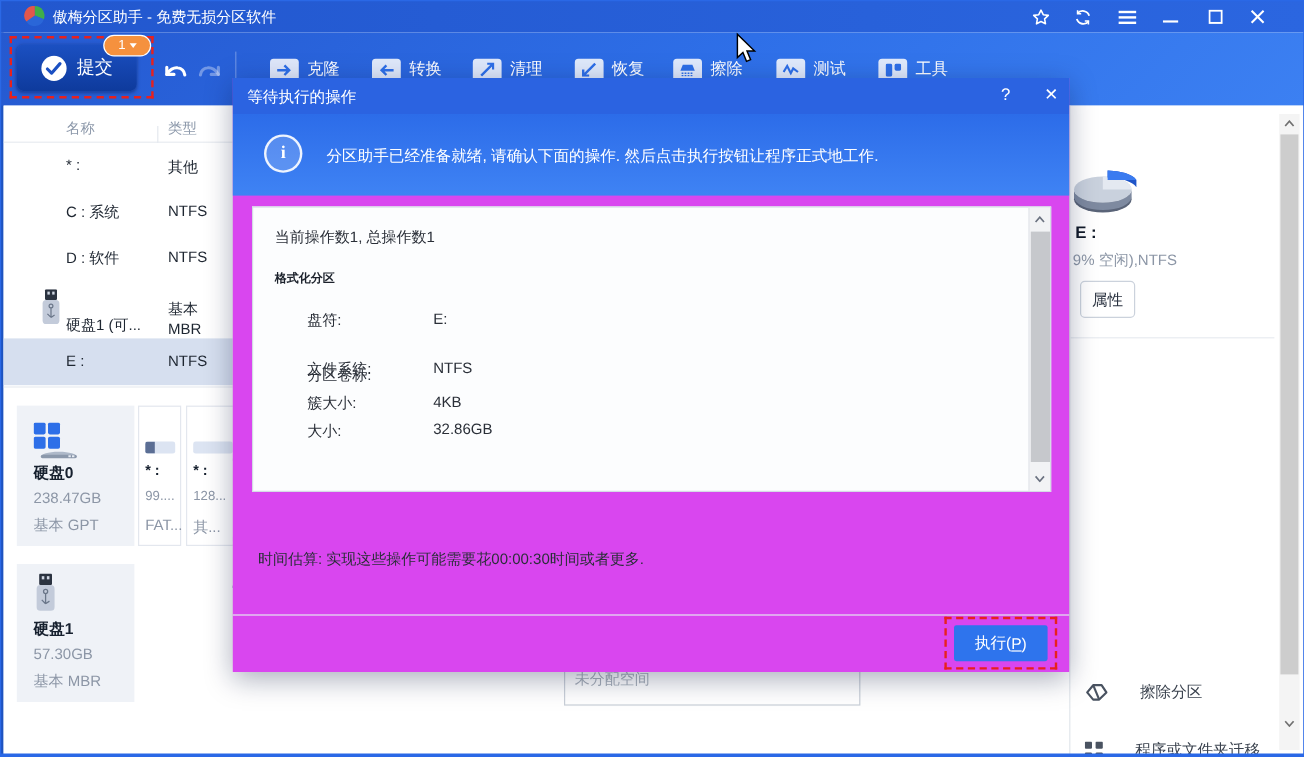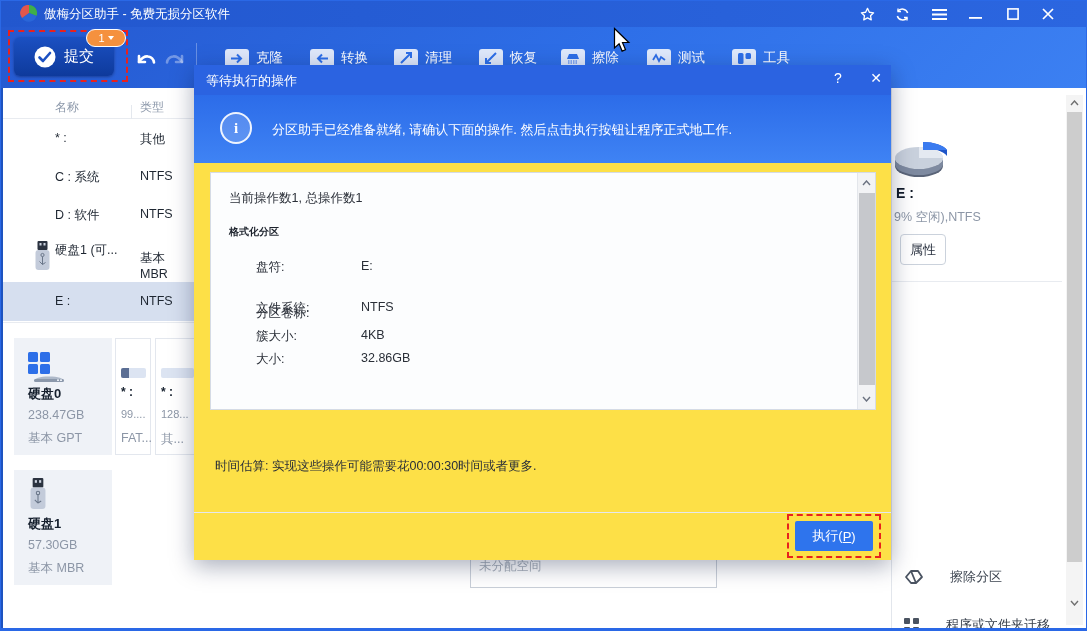--- a/index.html
+++ b/index.html
@@ -76,21 +76,21 @@
   #rp-einfo { position:absolute; left:2px; top:121px; font-size:12.5px; color:#8c96a6; }
   #rp-props { position:absolute; left:8px; top:146px; width:46px; height:31px; background:#fff; border:1px solid #cbd2dc; border-radius:4px; font-size:13px; color:#2a3240; display:flex; align-items:center; justify-content:center; }
   #rp-sep { position:absolute; left:0px; top:193px; width:170px; height:1px; background:#e8ebf0; }
   .rp-item { position:absolute; left:12px; display:flex; align-items:center; gap:26px; font-size:13px; color:#3a424e; }
 
   #rp-scroll { position:absolute; right:4px; top:7px; width:17px; height:530px; background:#f4f4f4; }
   #rp-scroll .thumb { position:absolute; left:1px; top:17px; width:15px; height:450px; background:#cdcdcd; }
   .scroll-arrow { position:absolute; left:0; width:17px; height:16px; display:flex; align-items:center; justify-content:center; }
 
   
-  #dialog { left:194px; top:65px; width:697px; height:495px; background:#fde047; box-shadow:0 6px 22px rgba(10,20,60,.35); z-index:50; }
+  #dialog { left:194px; top:65px; width:697px; height:495px; background:#d946ef; box-shadow:0 6px 22px rgba(10,20,60,.35); z-index:50; }
   #dlg-title { position:absolute; left:0; top:0; width:697px; height:30px; background:#2b63e1; }
   #dlg-title .t { position:absolute; left:12px; top:7px; color:#fff; font-size:13px; }
   #dlg-help { position:absolute; left:634px; top:5px; width:20px; height:20px; color:#fff; font-size:14px; text-align:center; }
   #dlg-close { position:absolute; left:672px; top:5px; width:20px; height:20px; color:#fff; font-size:14px; text-align:center; }
   #dlg-banner { position:absolute; left:0; top:30px; width:697px; height:68px; background:linear-gradient(180deg,#2c6ce9,#3f83f4); }
   #dlg-info-icon { position:absolute; left:26px; top:17px; width:32px; height:32px; border-radius:50%; border:2px solid rgba(255,255,255,.9); background:rgba(255,255,255,.18); color:#fff; font-size:15px; font-weight:bold; display:flex; align-items:center; justify-content:center; font-family:"Liberation Serif","DejaVu Serif",serif; }
   #dlg-banner .msg { position:absolute; left:78px; top:26px; color:#fff; font-size:13px; }
 
   #op-list { position:absolute; left:16px; top:107px; width:666px; height:238px; background:#fcfdfe; border:1px solid #d5dbe5; }
   #op-list .summary { position:absolute; left:18px; top:17px; font-size:12.5px; color:#2a2f38; }
@@ -270,21 +270,21 @@
   </div>
   <div class="trow" style="top:145px;height:48px">
     <svg class="abs" style="left:32px;top:8px" width="15" height="30" viewBox="0 0 15 30">
       <rect x="2.5" y="0" width="10" height="9" rx="1" fill="#2b3340"></rect>
       <rect x="4.5" y="2" width="2" height="2.5" fill="#cfd6e2"></rect>
         <rect x="8.5" y="2" width="2" height="2.5" fill="#cfd6e2"></rect>
       <rect x="0.5" y="9" width="14" height="20" rx="3" fill="#c3cbda"></rect>
       <circle cx="7.5" cy="14" r="1.6" fill="none" stroke="#6a7689" stroke-width="1"></circle>
       <path d="M7.5 15.5v8M7.5 23.5l-3-3M7.5 23.5l3-2" stroke="#6a7689" stroke-width="1" fill="none"></path>
     </svg>
-    <span class="name" style="top:9px">硬盘1 (可...</span>
+    <span class="name" style="top:30px">硬盘1 (可...</span>
     <span class="type" style="top:17px">基本 MBR</span>
   </div>
   <div class="trow sel" style="top:194px;height:39px">
     <span class="name">E :</span>
     <span class="type">NTFS</span>
   </div>
   <div id="tbl-bottom-sep"></div>
 
   <div class="disk-card" style="left:11px;top:250px;height:117px">
     <svg class="abs" style="left:14px;top:14px" width="42" height="30" viewBox="0 0 42 30">

